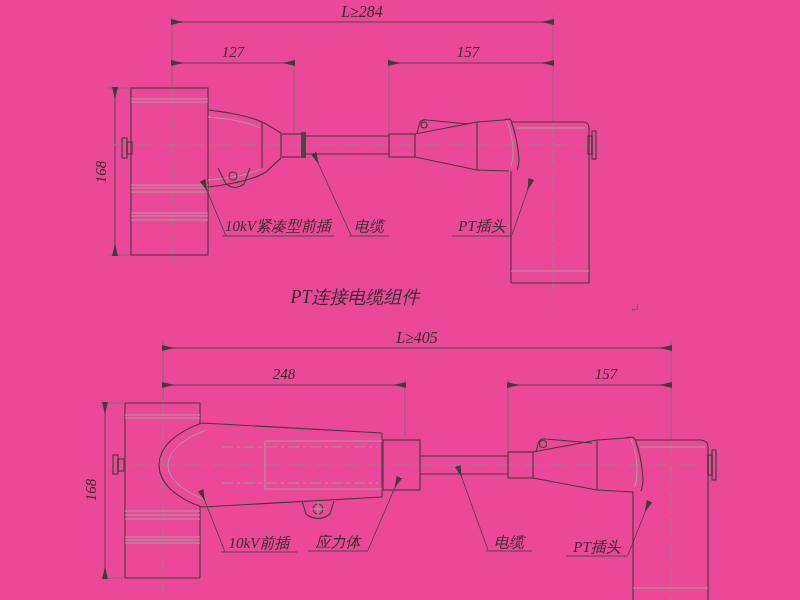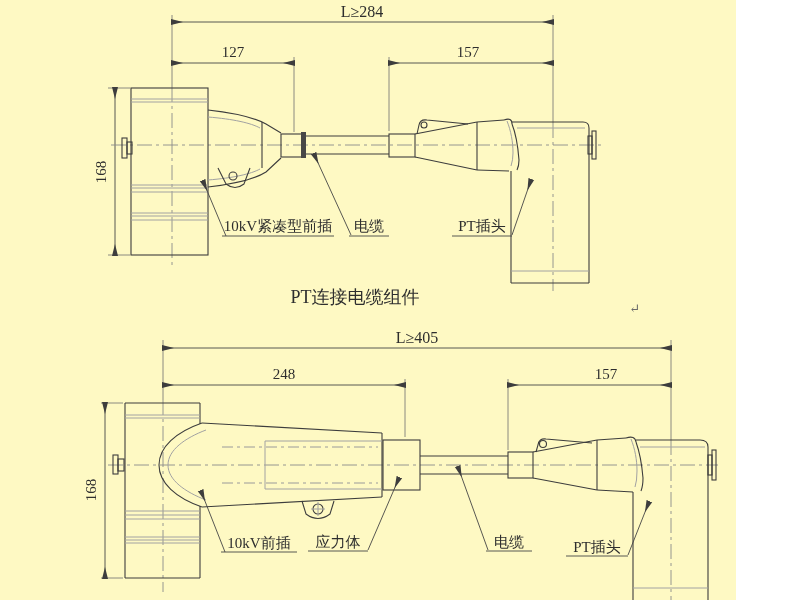--- a/index.html
+++ b/index.html
@@ -1,17 +1,17 @@
 <!DOCTYPE html>
 <html><head>
 <meta charset="utf-8">
 <style>
   html,body{margin:0;padding:0;background:#ffffff;}
-  .stage{position:relative;width:736px;height:600px;background:#fef9c3;overflow:hidden;
-         font-family:"Liberation Serif","DejaVu Serif",serif;}
+  .stage{position:relative;width:800px;height:600px;background:#ec4899;overflow:hidden;
+         font-family:"Liberation Serif","DejaVu Serif",serif;font-style:italic;}
   svg text{font-family:"Liberation Serif","DejaVu Serif",serif;fill:#2e2e2e;}
   .ln{stroke:#3d3d3d;stroke-width:1.1;fill:none;}
   .lt{stroke:#a2a2a2;stroke-width:1;fill:none;}
   .cl{stroke:#8a8a8a;stroke-width:0.9;fill:none;stroke-dasharray:15 4 3 4;}
   .hid{stroke:#9a9a9a;stroke-width:1;fill:none;stroke-dasharray:11 4 3 4;}
   .dim{stroke:#454545;stroke-width:0.9;fill:none;}
   .ext{stroke:#6f6f6f;stroke-width:0.8;fill:none;}
   .dimtxt{font-size:15px;}
   .bigtxt{font-size:16px;}
   .lbltxt{font-size:15px;}

